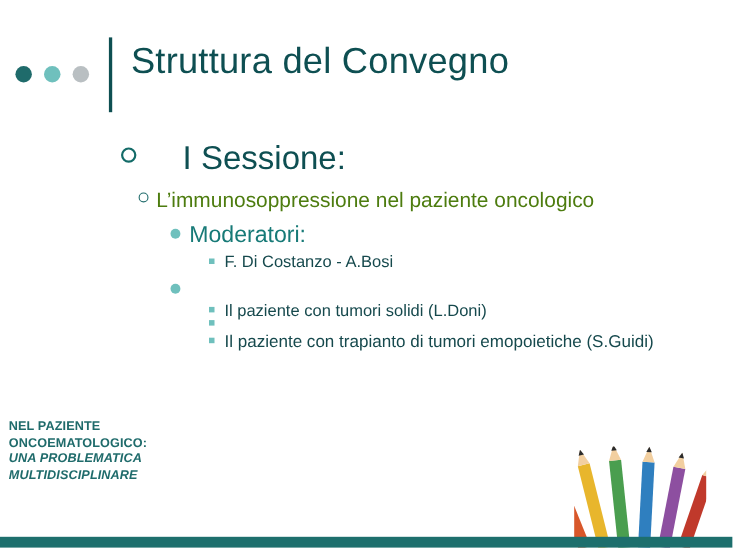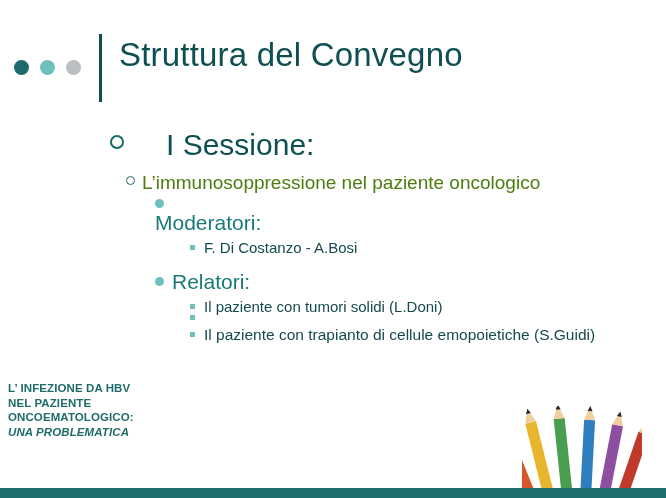--- a/index.html
+++ b/index.html
@@ -145,21 +145,21 @@
     position: relative;
     top: -3px;
   }
   .lvl4 .txt {
     font-size: 15px;
     color: #16494d;
   }
   .lvl4.wide .txt {
     font-size: 15.5px;
   }
-  .gap-top { margin-top: 8px; flex-direction: column; }
+  .gap-top { margin-top: 8px; }
   .gap-big { margin-top: 14px; }
   
   .footnote {
     position: absolute;
     left: 8px;
     top: 381px;
     font-size: 11.5px;
     line-height: 1.28;
     color: #1f6b6b;
     font-weight: bold;
@@ -217,42 +217,41 @@
       <span class="txt">Moderatori:</span>
     </div>
 
     <div class="row lvl4">
       <span class="bullet"></span>
       <span class="txt">F. Di Costanzo - A.Bosi</span>
     </div>
 
     <div class="row lvl3 gap-big">
       <span class="bullet"></span>
-      <span class="txt">Relatori:</span>
     </div>
 
     <div class="row lvl4">
       <span class="bullet"></span>
       <span class="txt">Il paziente con tumori solidi (L.Doni)</span>
     </div>
     <div class="row lvl4">
       <span class="bullet"></span>
     </div>
     <div class="row lvl4 wide">
       <span class="bullet"></span>
-      <span class="txt">Il paziente con trapianto di cellule emopoietiche (S.Guidi)</span>
+      <span class="txt">Il paziente con trapianto di tumori emopoietiche (S.Guidi)</span>
     </div>
 
   </div>
 
   <div class="footnote">
-    <div>L’ INFEZIONE DA HBV</div>
     <div>NEL PAZIENTE</div>
     <div>ONCOEMATOLOGICO:</div>
     <div class="ital">UNA PROBLEMATICA</div>
+    <div class="ital">MULTIDISCIPLINARE</div>
   </div>
 
   <div class="pencils">
     <svg width="120" height="92" viewBox="0 0 120 92">
       <g>
 
         <g transform="rotate(-22 10 92)">
           <rect x="4" y="18" width="11" height="74" fill="#d8572a"></rect>
           <polygon points="4,18 15,18 9.5,2" fill="#f2cfa0"></polygon>
           <polygon points="7,7 12,7 9.5,2" fill="#2b2b2b"></polygon>

